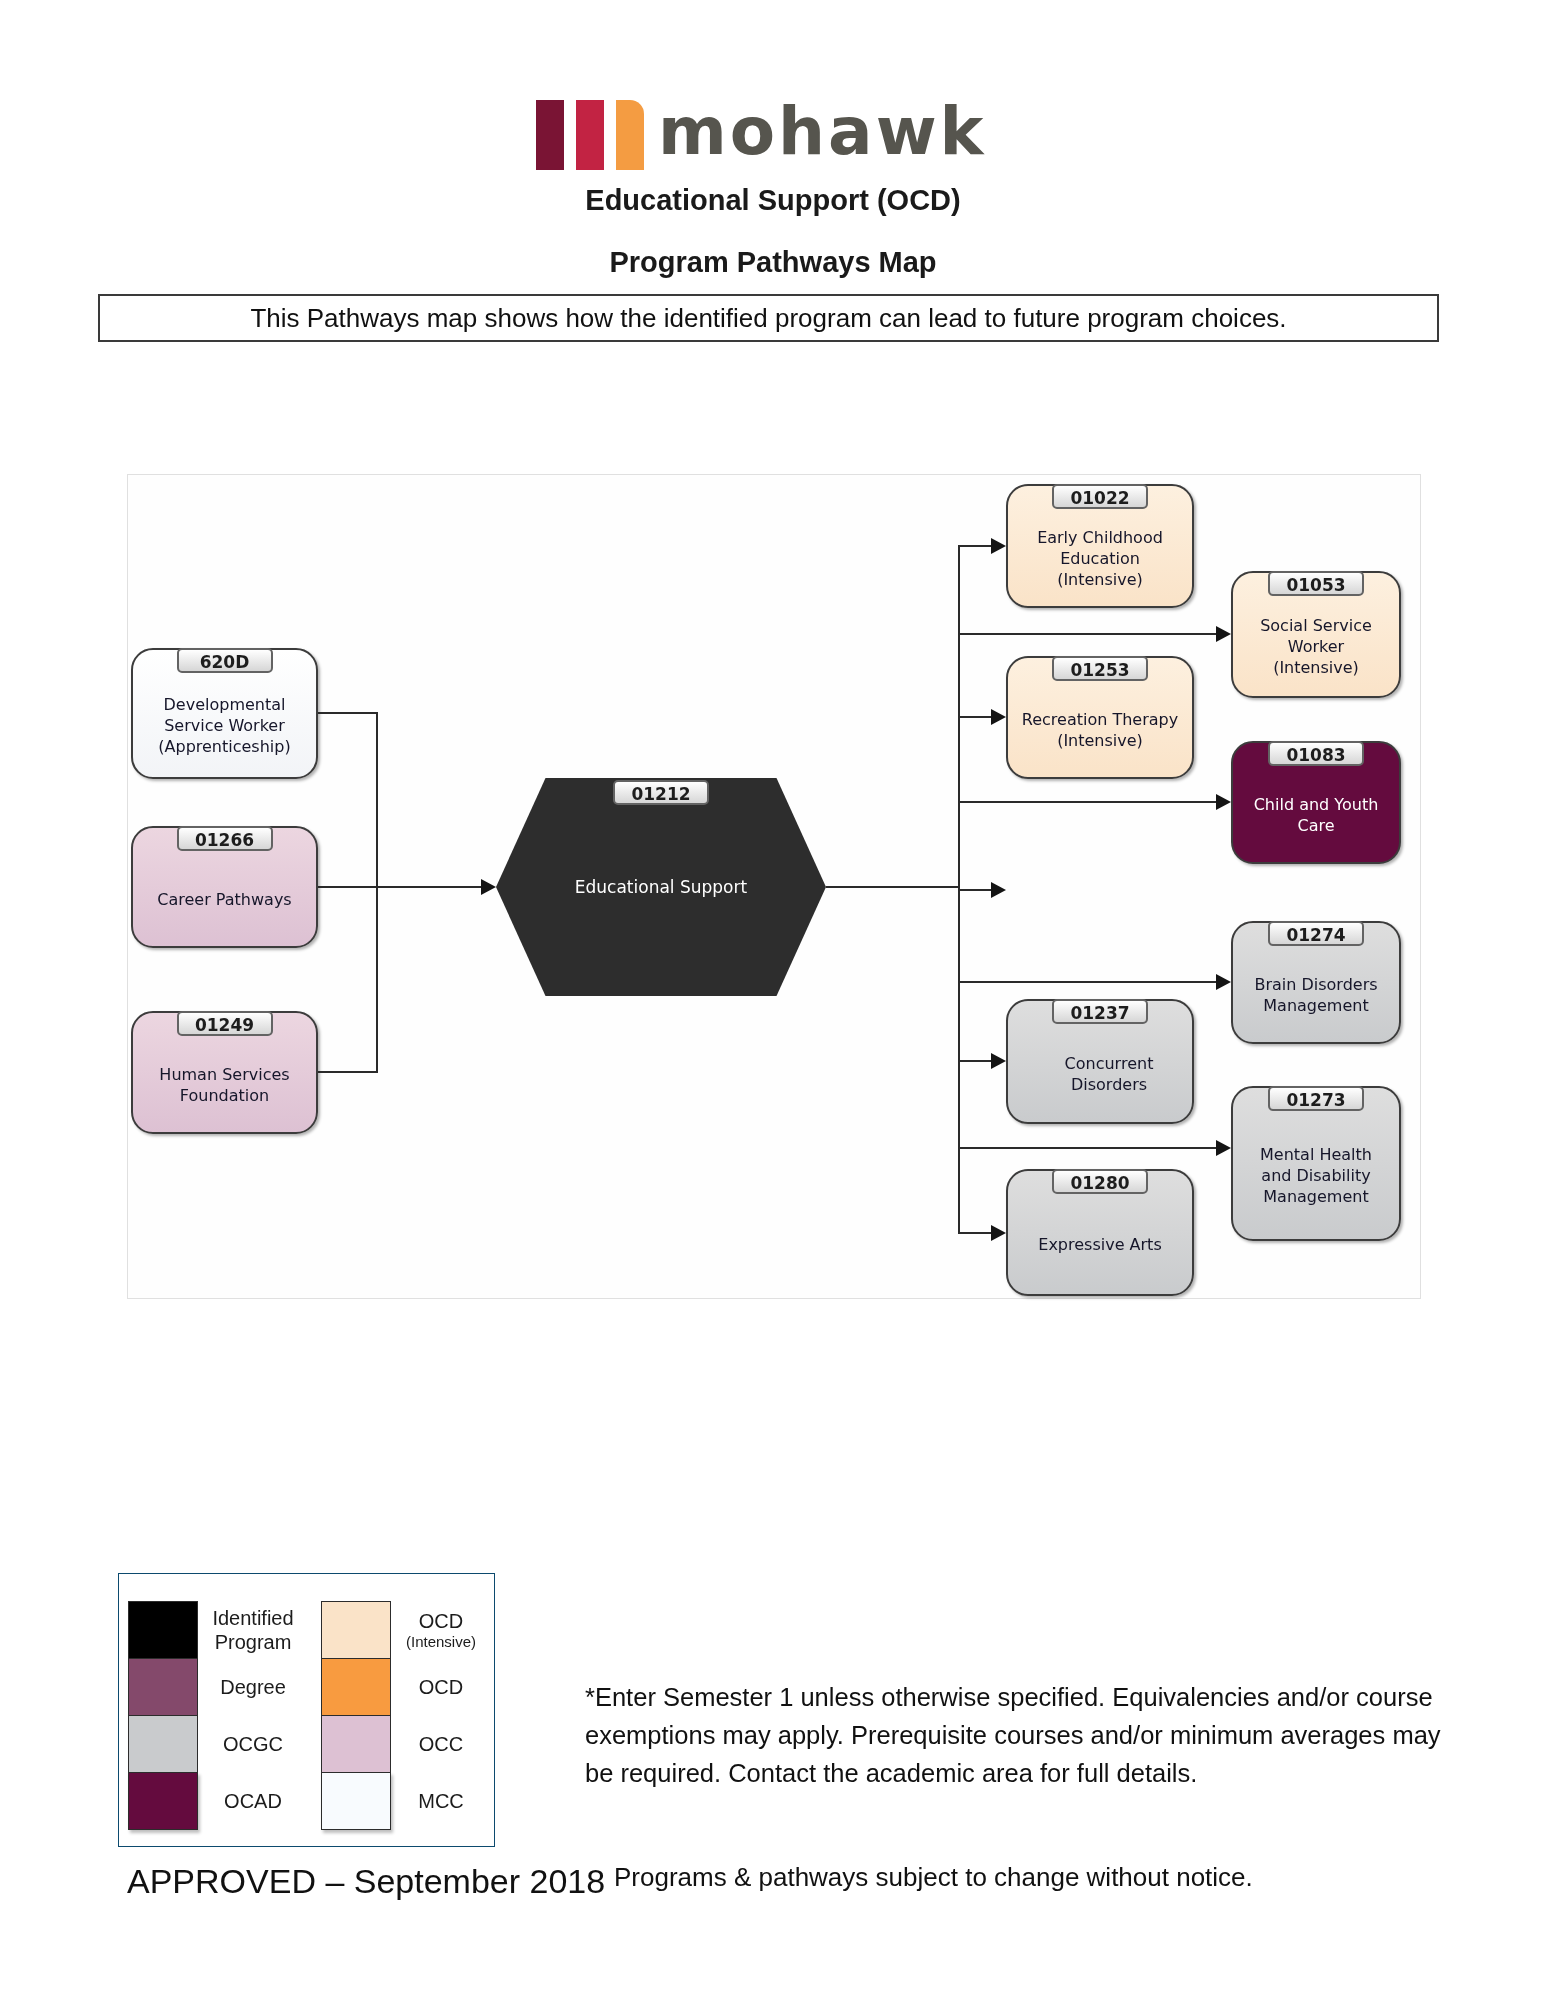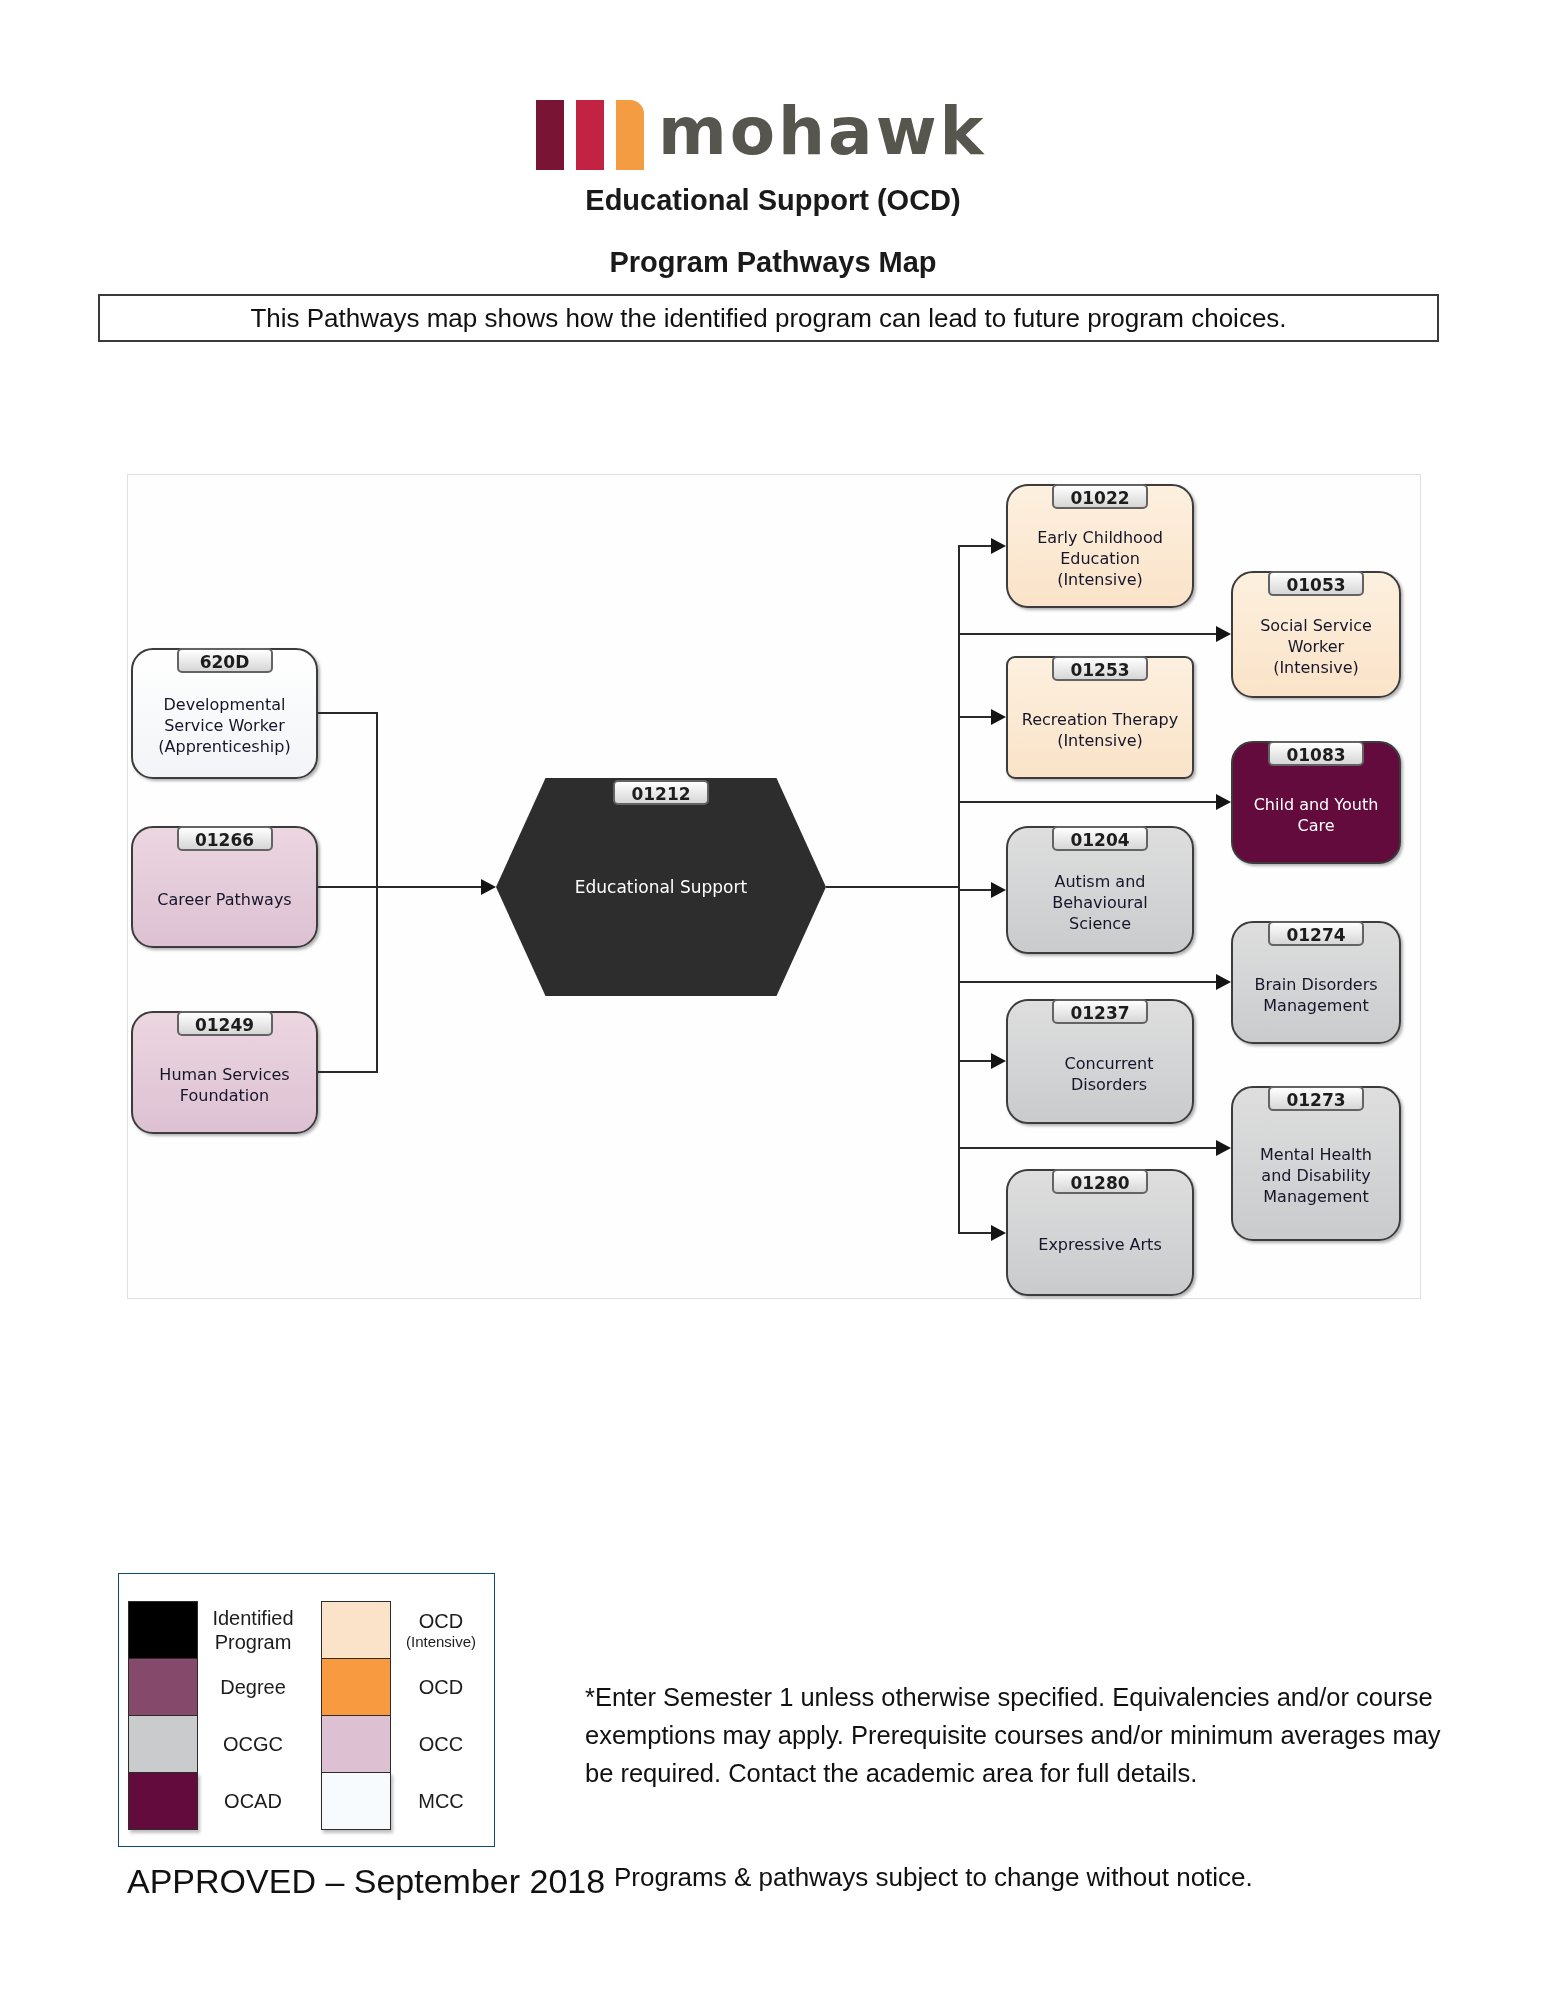--- a/index.html
+++ b/index.html
@@ -36,21 +36,21 @@
   .t-occ{background:linear-gradient(#ecd6e0,var(--occ));}
   .t-ocd-intensive{background:linear-gradient(#fdf0df,var(--ocd-intensive));}
   .t-ocgc{background:linear-gradient(#dedede,var(--ocgc));}
   .t-ocad{background:var(--ocad);color:#ffffff;}
 
   .n-620d {left:3px;  top:173px;width:187px;height:131px;padding-left:8px;padding-right:8px;}
   .n-01266{left:3px;  top:351px;width:187px;height:122px;}
   .n-01249{left:3px;  top:536px;width:187px;height:123px;}
   .n-01022{left:878px;top:9px;  width:188px;height:124px;padding-left:8px;padding-right:8px;}
   .n-01053{left:1103px;top:96px; width:170px;height:127px;padding-left:15px;padding-right:15px;}
-  .n-01253{left:878px;top:181px;width:188px;height:123px;padding-left:8px;padding-right:8px;border-radius:9px;}
+  .n-01253{left:878px;top:181px;width:188px;height:123px;padding-left:8px;padding-right:8px;}
   .n-01083{left:1103px;top:266px;width:170px;height:123px;padding-left:15px;padding-right:15px;}
   .n-01204{left:878px;top:351px;width:188px;height:128px;padding-left:19px;padding-right:19px;}
   .n-01274{left:1103px;top:446px;width:170px;height:123px;padding-left:15px;padding-right:15px;}
   .n-01237{left:878px;top:524px;width:188px;height:125px;padding-left:26px;padding-right:8px;}
   .n-01273{left:1103px;top:611px;width:170px;height:155px;padding-left:15px;padding-right:15px;}
   .n-01280{left:878px;top:694px;width:188px;height:127px;padding-left:8px;padding-right:8px;}
 
   .hexagon{position:absolute;left:368px;top:303px;width:330px;height:218px;
            background:var(--identified-node);
            clip-path:polygon(0 50%,15% 0,85% 0,100% 50%,85% 100%,15% 100%);
@@ -137,24 +137,20 @@
       <div>Social Service Worker (Intensive)</div>
     </div>
     <div class="node t-ocd-intensive n-01253">
       <div class="badge">01253</div>
       <div>Recreation Therapy (Intensive)</div>
     </div>
     <div class="node t-ocad n-01083">
       <div class="badge">01083</div>
       <div>Child and Youth Care</div>
     </div>
-    <div class="node t-ocgc n-01204">
-      <div class="badge">01204</div>
-      <div>Autism and Behavioural Science</div>
-    </div>
     <div class="node t-ocgc n-01274">
       <div class="badge">01274</div>
       <div>Brain Disorders Management</div>
     </div>
     <div class="node t-ocgc n-01237">
       <div class="badge">01237</div>
       <div>Concurrent Disorders</div>
     </div>
     <div class="node t-ocgc n-01273">
       <div class="badge">01273</div>

